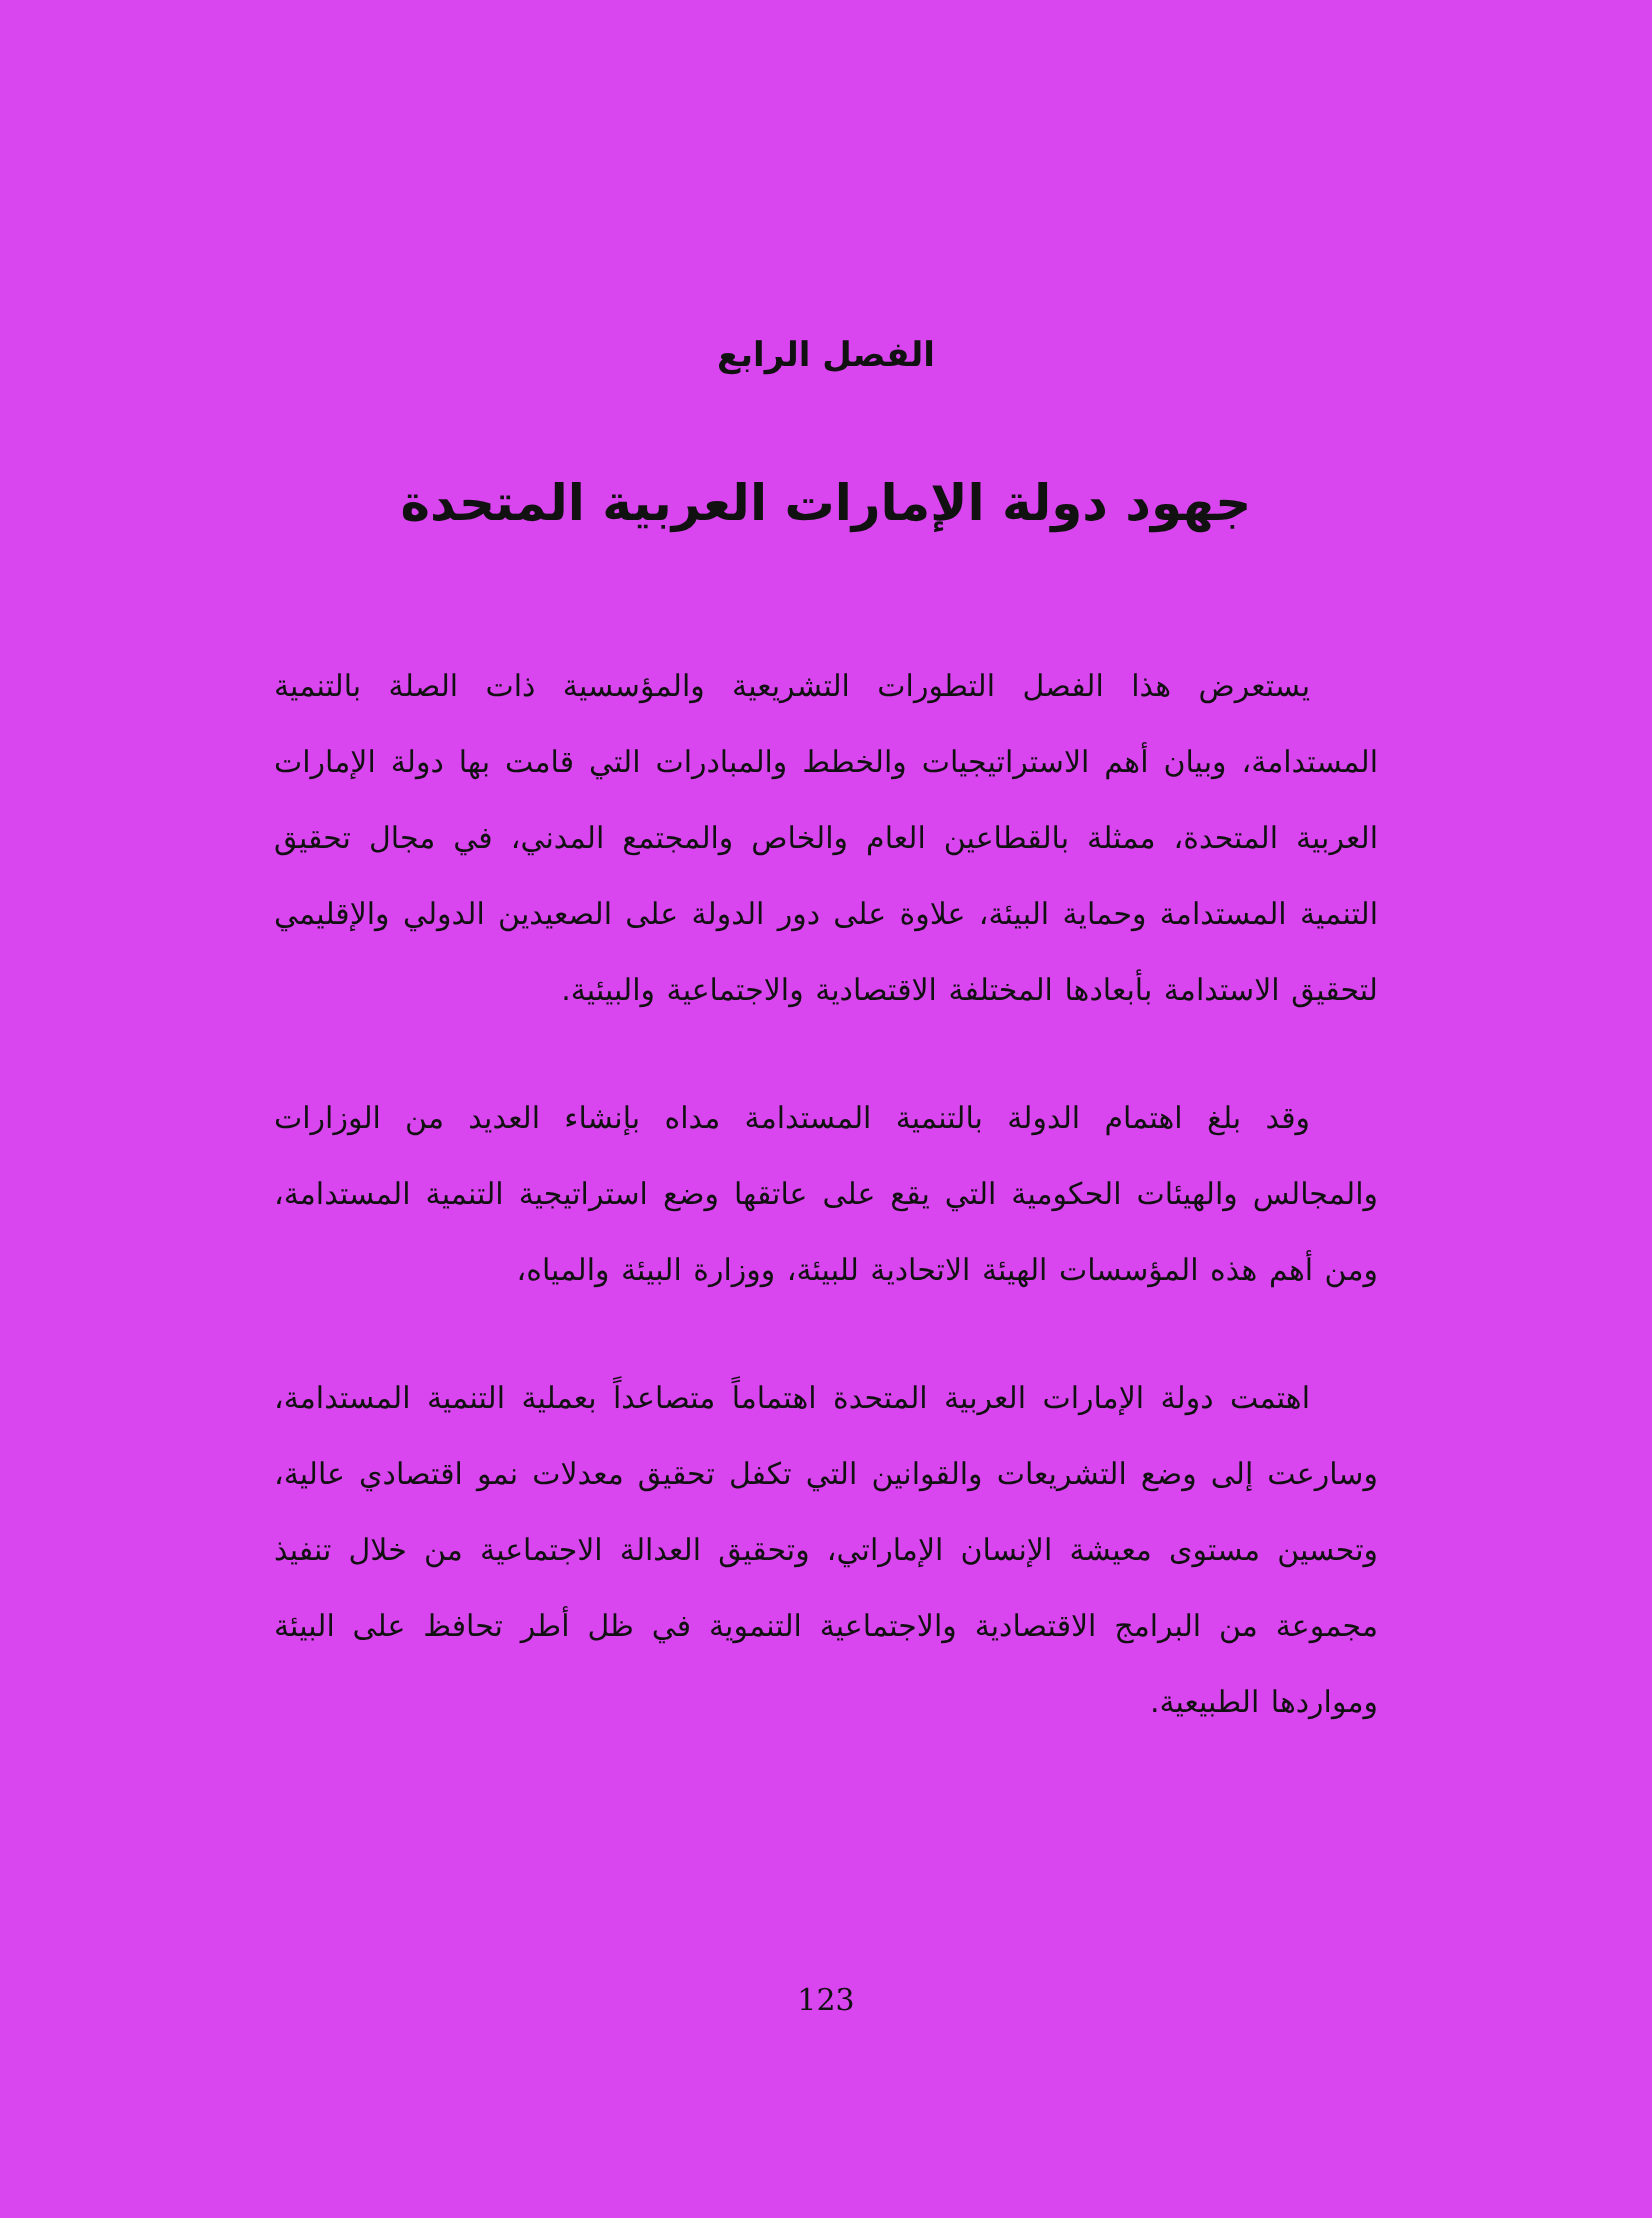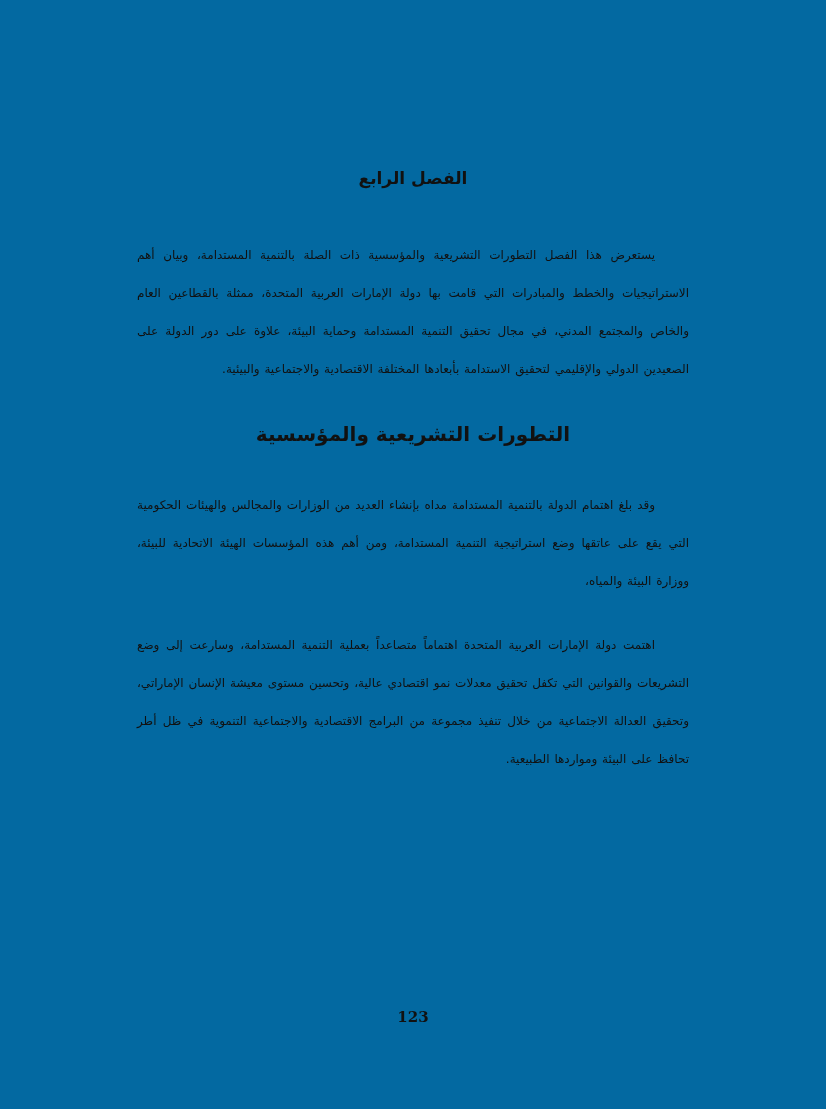--- a/index.html
+++ b/index.html
@@ -13,21 +13,21 @@
     height: 1109px;
     position: relative;
     font-family: "DejaVu Sans", sans-serif;
     color: #111111;
     overflow: hidden;
   }
 
   .page {
     position: absolute;
     inset: 0;
-    background: #0369a1;
+    background: #d946ef;
   }
 
   .content {
     direction: rtl;
     width: 552px;
     margin: 0 auto;
     padding-top: 168px;
     text-align: justify;
   }
 
@@ -44,62 +44,62 @@
     font-size: 25px;
     line-height: 48px;
     margin-bottom: 48px;
   }
 
   .doc-title .title-line {
     display: block;
   }
 
   .paragraph {
-    font-size: 12px;
+    font-size: 15px;
     line-height: 38px;
     text-align: justify;
     text-align-last: right;
     text-indent: 34px;
     margin-bottom: 26px;
     word-spacing: 1px;
   }
 
   .section-heading {
     text-align: center;
     font-weight: bold;
     font-size: 20px;
     margin: 34px 0 40px 0;
   }
 
   .page-number {
     position: absolute;
-    bottom: 83px;
+    bottom: 100px;
     left: 0;
     right: 0;
     text-align: center;
     font-size: 15px;
-    font-weight: bold;
+    font-weight: normal;
     direction: ltr;
     font-family: "DejaVu Serif", serif;
   }
 </style>
 </head>
 <body>
 
 <div class="page">
   <div class="content">
 
     <div class="chapter-label">الفصل الرابع</div>
 
     <h1 class="doc-title">
+      <span class="title-line">جهود دولة الإمارات العربية المتحدة</span>
     </h1>
 
     <p class="paragraph">يستعرض هذا الفصل التطورات التشريعية والمؤسسية ذات الصلة بالتنمية المستدامة، وبيان أهم الاستراتيجيات والخطط والمبادرات التي قامت بها دولة الإمارات العربية المتحدة، ممثلة بالقطاعين العام والخاص والمجتمع المدني، في مجال تحقيق التنمية المستدامة وحماية البيئة، علاوة على دور الدولة على الصعيدين الدولي والإقليمي لتحقيق الاستدامة بأبعادها المختلفة الاقتصادية والاجتماعية والبيئية.</p>
 
-    <h2 class="section-heading">التطورات التشريعية والمؤسسية</h2>
 
     <p class="paragraph">وقد بلغ اهتمام الدولة بالتنمية المستدامة مداه بإنشاء العديد من الوزارات والمجالس والهيئات الحكومية التي يقع على عاتقها وضع استراتيجية التنمية المستدامة، ومن أهم هذه المؤسسات الهيئة الاتحادية للبيئة، ووزارة البيئة والمياه،</p>
 
     <p class="paragraph">اهتمت دولة الإمارات العربية المتحدة اهتماماً متصاعداً بعملية التنمية المستدامة، وسارعت إلى وضع التشريعات والقوانين التي تكفل تحقيق معدلات نمو اقتصادي عالية، وتحسين مستوى معيشة الإنسان الإماراتي، وتحقيق العدالة الاجتماعية من خلال تنفيذ مجموعة من البرامج الاقتصادية والاجتماعية التنموية في ظل أطر تحافظ على البيئة ومواردها الطبيعية.</p>
 
   </div>
 
   <div class="page-number">123</div>
 </div>
 

